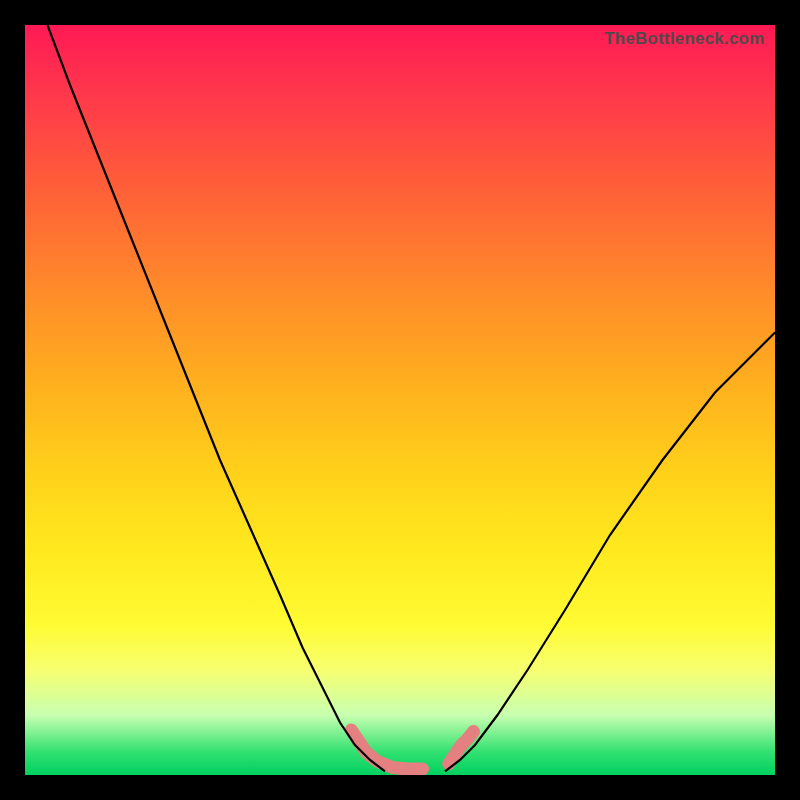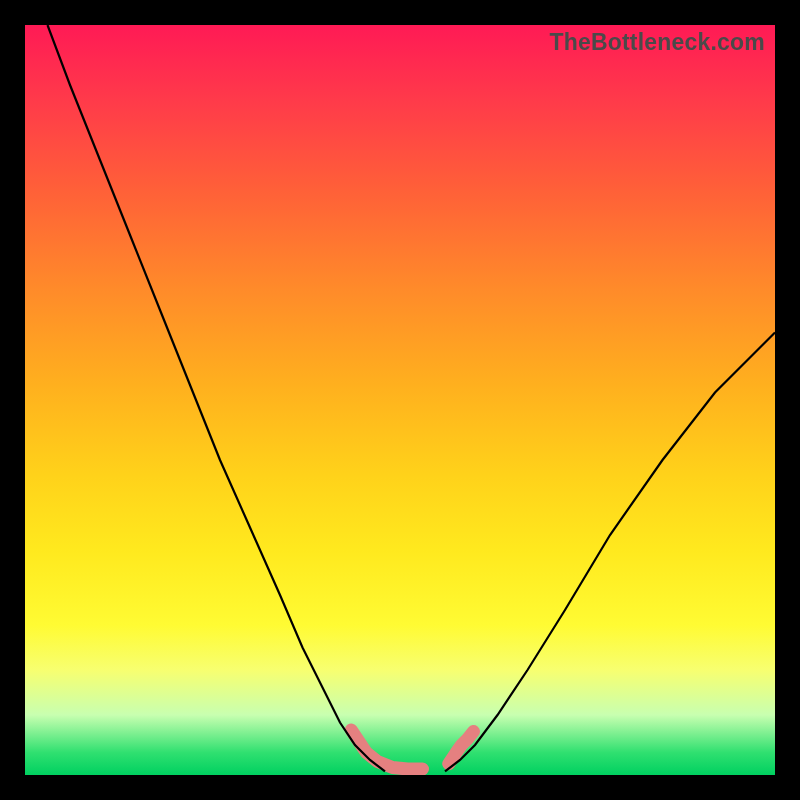--- a/index.html
+++ b/index.html
@@ -40,21 +40,21 @@
       #c8ffb0 92%,
       #30e070 97%,
       #00d060 100%
     );
   }
   .watermark {
     position: absolute;
     top: 4px;
     right: 10px;
     color: #4a4a4a;
-    font-size: 23px;
+    font-size: 17px;
     font-weight: 600;
     letter-spacing: 0.2px;
   }
   svg.curves {
     position: absolute;
     top: 0;
     left: 0;
     width: 750px;
     height: 750px;
   }

